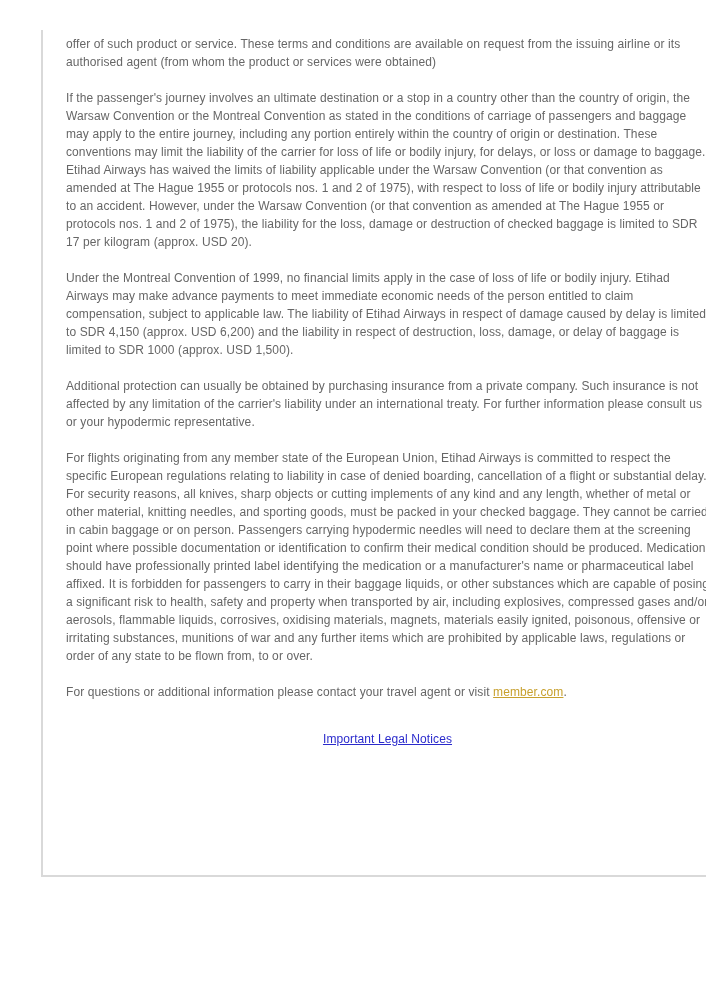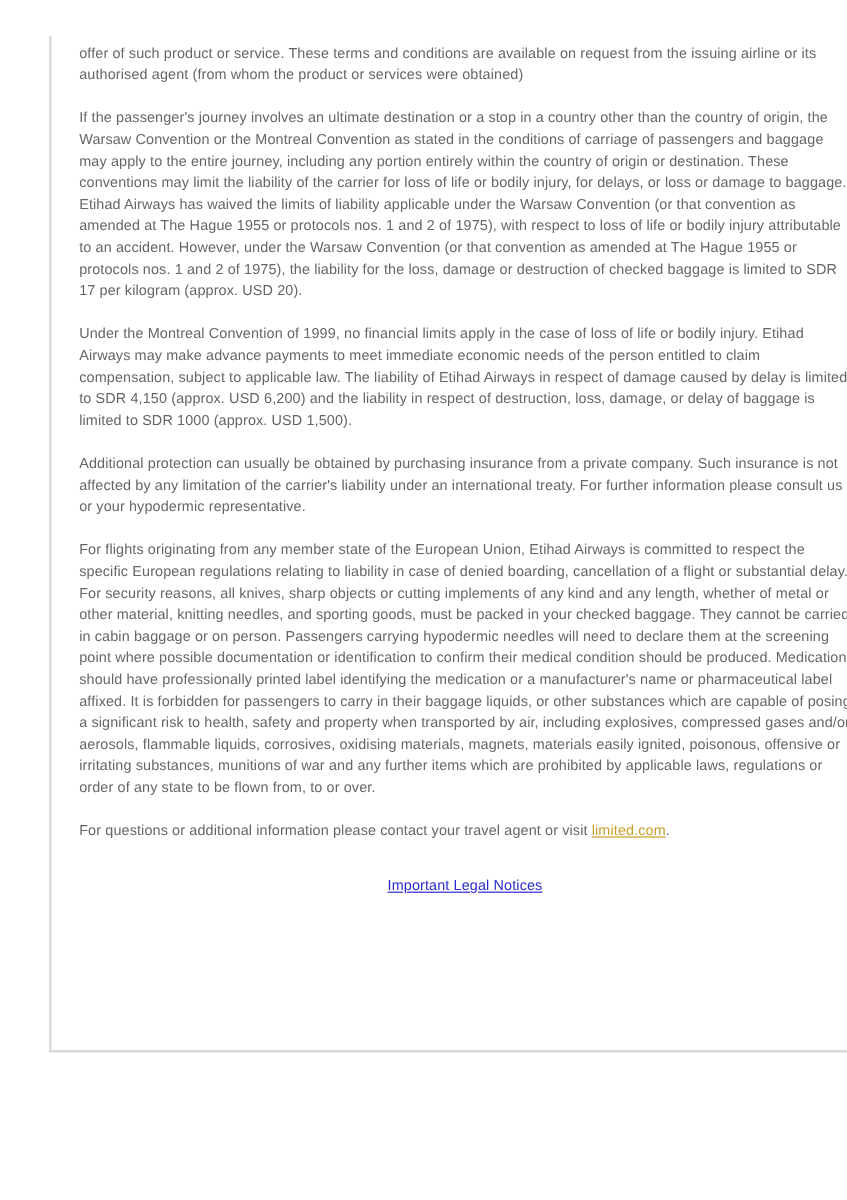--- a/index.html
+++ b/index.html
@@ -69,21 +69,21 @@
     <p class="first">offer of such product or service. These terms and conditions are available on request from the issuing airline or its authorised agent (from whom the product or services were obtained)</p>
 
     <p>If the passenger's journey involves an ultimate destination or a stop in a country other than the country of origin, the Warsaw Convention or the Montreal Convention as stated in the conditions of carriage of passengers and baggage may apply to the entire journey, including any portion entirely within the country of origin or destination. These conventions may limit the liability of the carrier for loss of life or bodily injury, for delays, or loss or damage to baggage. Etihad Airways has waived the limits of liability applicable under the Warsaw Convention (or that convention as amended at The Hague 1955 or protocols nos. 1 and 2 of 1975), with respect to loss of life or bodily injury attributable to an accident. However, under the Warsaw Convention (or that convention as amended at The Hague 1955 or protocols nos. 1 and 2 of 1975), the liability for the loss, damage or destruction of checked baggage is limited to SDR 17 per kilogram (approx. USD 20).</p>
 
     <p>Under the Montreal Convention of 1999, no financial limits apply in the case of loss of life or bodily injury. Etihad Airways may make advance payments to meet immediate economic needs of the person entitled to claim compensation, subject to applicable law. The liability of Etihad Airways in respect of damage caused by delay is limited to SDR 4,150 (approx. USD 6,200) and the liability in respect of destruction, loss, damage, or delay of baggage is limited to SDR 1000 (approx. USD 1,500).</p>
 
     <p>Additional protection can usually be obtained by purchasing insurance from a private company. Such insurance is not affected by any limitation of the carrier's liability under an international treaty. For further information please consult us or your hypodermic representative.</p>
 
     <p>For flights originating from any member state of the European Union, Etihad Airways is committed to respect the specific European regulations relating to liability in case of denied boarding, cancellation of a flight or substantial delay. For security reasons, all knives, sharp objects or cutting implements of any kind and any length, whether of metal or other material, knitting needles, and sporting goods, must be packed in your checked baggage. They cannot be carried in cabin baggage or on person. Passengers carrying hypodermic needles will need to declare them at the screening point where possible documentation or identification to confirm their medical condition should be produced. Medication should have professionally printed label identifying the medication or a manufacturer's name or pharmaceutical label affixed. It is forbidden for passengers to carry in their baggage liquids, or other substances which are capable of posing a significant risk to health, safety and property when transported by air, including explosives, compressed gases and/or aerosols, flammable liquids, corrosives, oxidising materials, magnets, materials easily ignited, poisonous, offensive or irritating substances, munitions of war and any further items which are prohibited by applicable laws, regulations or order of any state to be flown from, to or over.</p>
 
-    <p><span>For questions or additional information please contact your travel agent or visit </span><a class="gold-link" href="#">limited.com</a><span>.</span></p>
+    <p><span>For questions or additional information please contact your travel agent or visit </span><a class="gold-link" href="#">member.com</a><span>.</span></p>
 
 
     <div class="footer-link-row">
       <a class="blue-link" href="#">Important Legal Notices</a>
     </div>
 
   </div>
 </div>
 
 </body></html>

